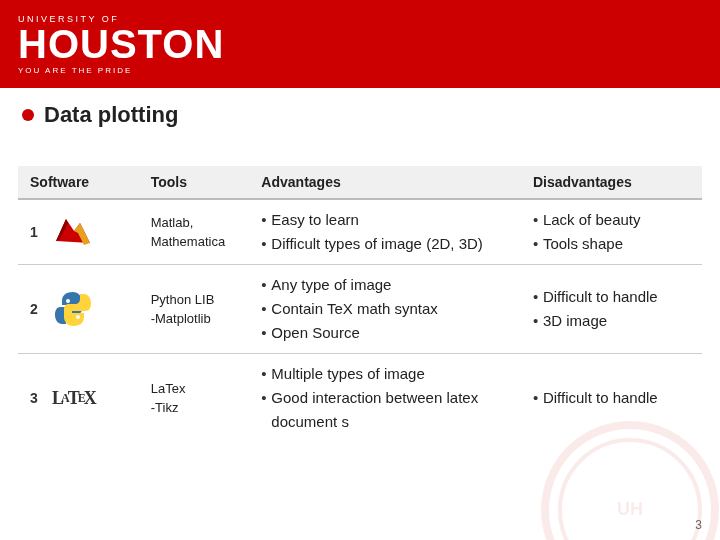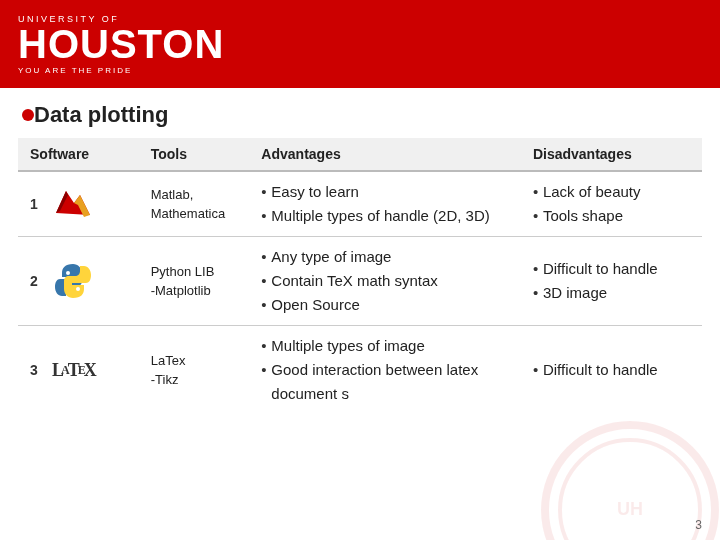--- a/index.html
+++ b/index.html
@@ -49,39 +49,41 @@
       letter-spacing: 2px;
       text-transform: uppercase;
       margin-top: 2px;
     }
 
     
     .section {
       padding: 14px 22px 10px 22px;
       display: flex;
       align-items: center;
+      gap: 10px;
     }
 
     .bullet {
       width: 12px;
       height: 12px;
       background: #cc0000;
       border-radius: 50%;
       flex-shrink: 0;
     }
 
     .section-title {
       font-size: 22px;
       font-weight: 600;
       color: #222;
     }
 
     
     .table-wrap {
       padding: 0 18px;
+      margin-top: 28px;
     }
 
     table {
       width: 100%;
       border-collapse: collapse;
     }
 
     thead tr {
       background: #f0f0f0;
       border-bottom: 2px solid #bbb;
@@ -203,21 +205,21 @@
         <polygon points="22,20 28,12 38,32 32,34 26,22" fill="#e8a020"></polygon>
         <polygon points="4,30 14,8 16,12 8,28" fill="#8b0000"></polygon>
       </svg>
             </div>
           </td>
           <td style="font-size: 13px; line-height: 1.5; white-space: pre-line;">Matlab,
 Mathematica</td>
           <td>
             <ul class="adv-list">
               <li>Easy to learn</li>
-              <li>Multiple types of handle (2D, 3D)</li>
+              <li>Difficult types of image (2D, 3D)</li>
             </ul>
           </td>
           <td>
             <ul class="disadv-list">
               <li>Lack of beauty</li>
               <li>Tools shape</li>
             </ul>
           </td>
         </tr>
         <tr>

